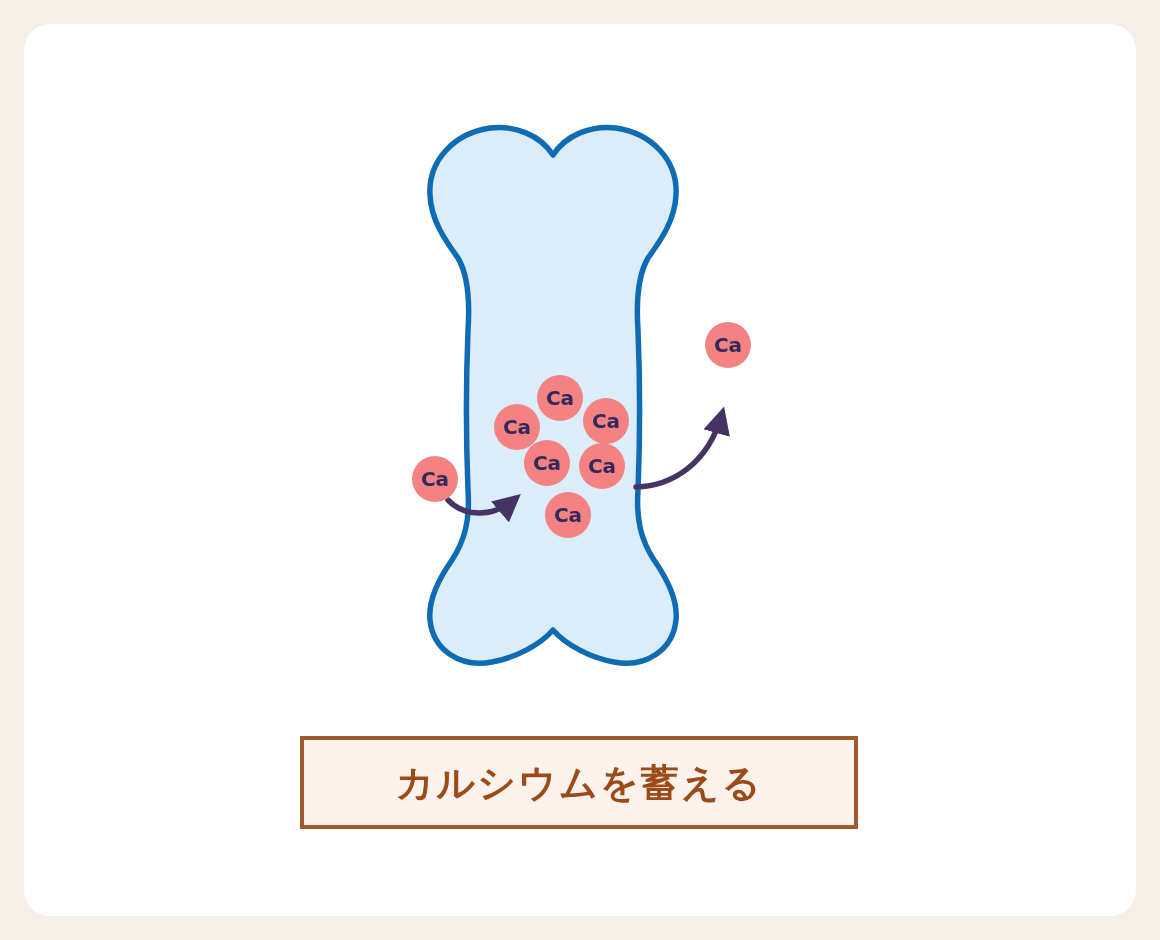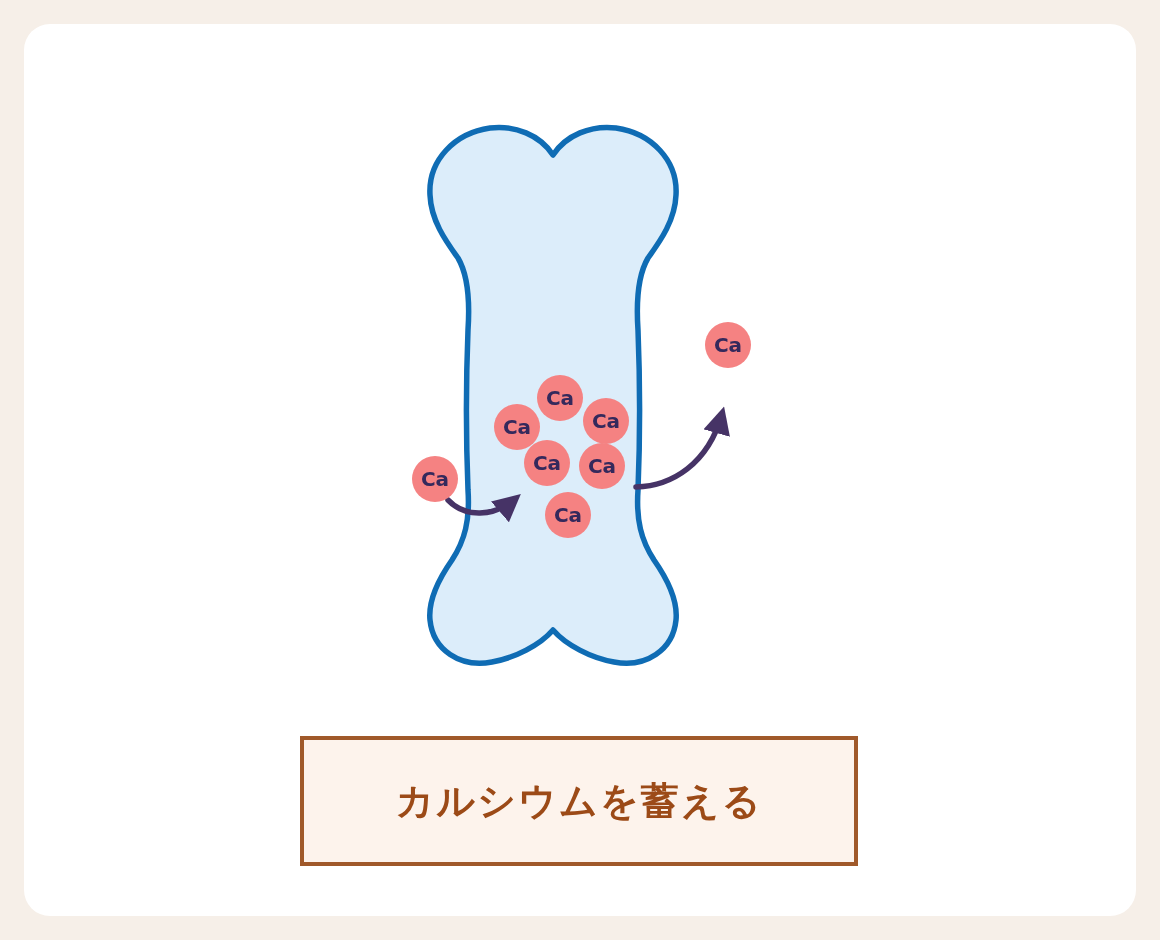--- a/index.html
+++ b/index.html
@@ -28,21 +28,21 @@
     left: 0;
     top: 0;
     width: 1160px;
     height: 940px;
   }
   .caption-box {
     position: absolute;
     left: 300px;
     top: 736px;
     width: 558px;
-    height: 130px;
+    height: 93px;
     box-sizing: border-box;
     background: #fdf3ec;
     border: 4px solid #a0592a;
     display: flex;
     align-items: center;
     justify-content: center;
   }
   .caption-text {
     color: #9c4a17;
     font-size: 38px;

